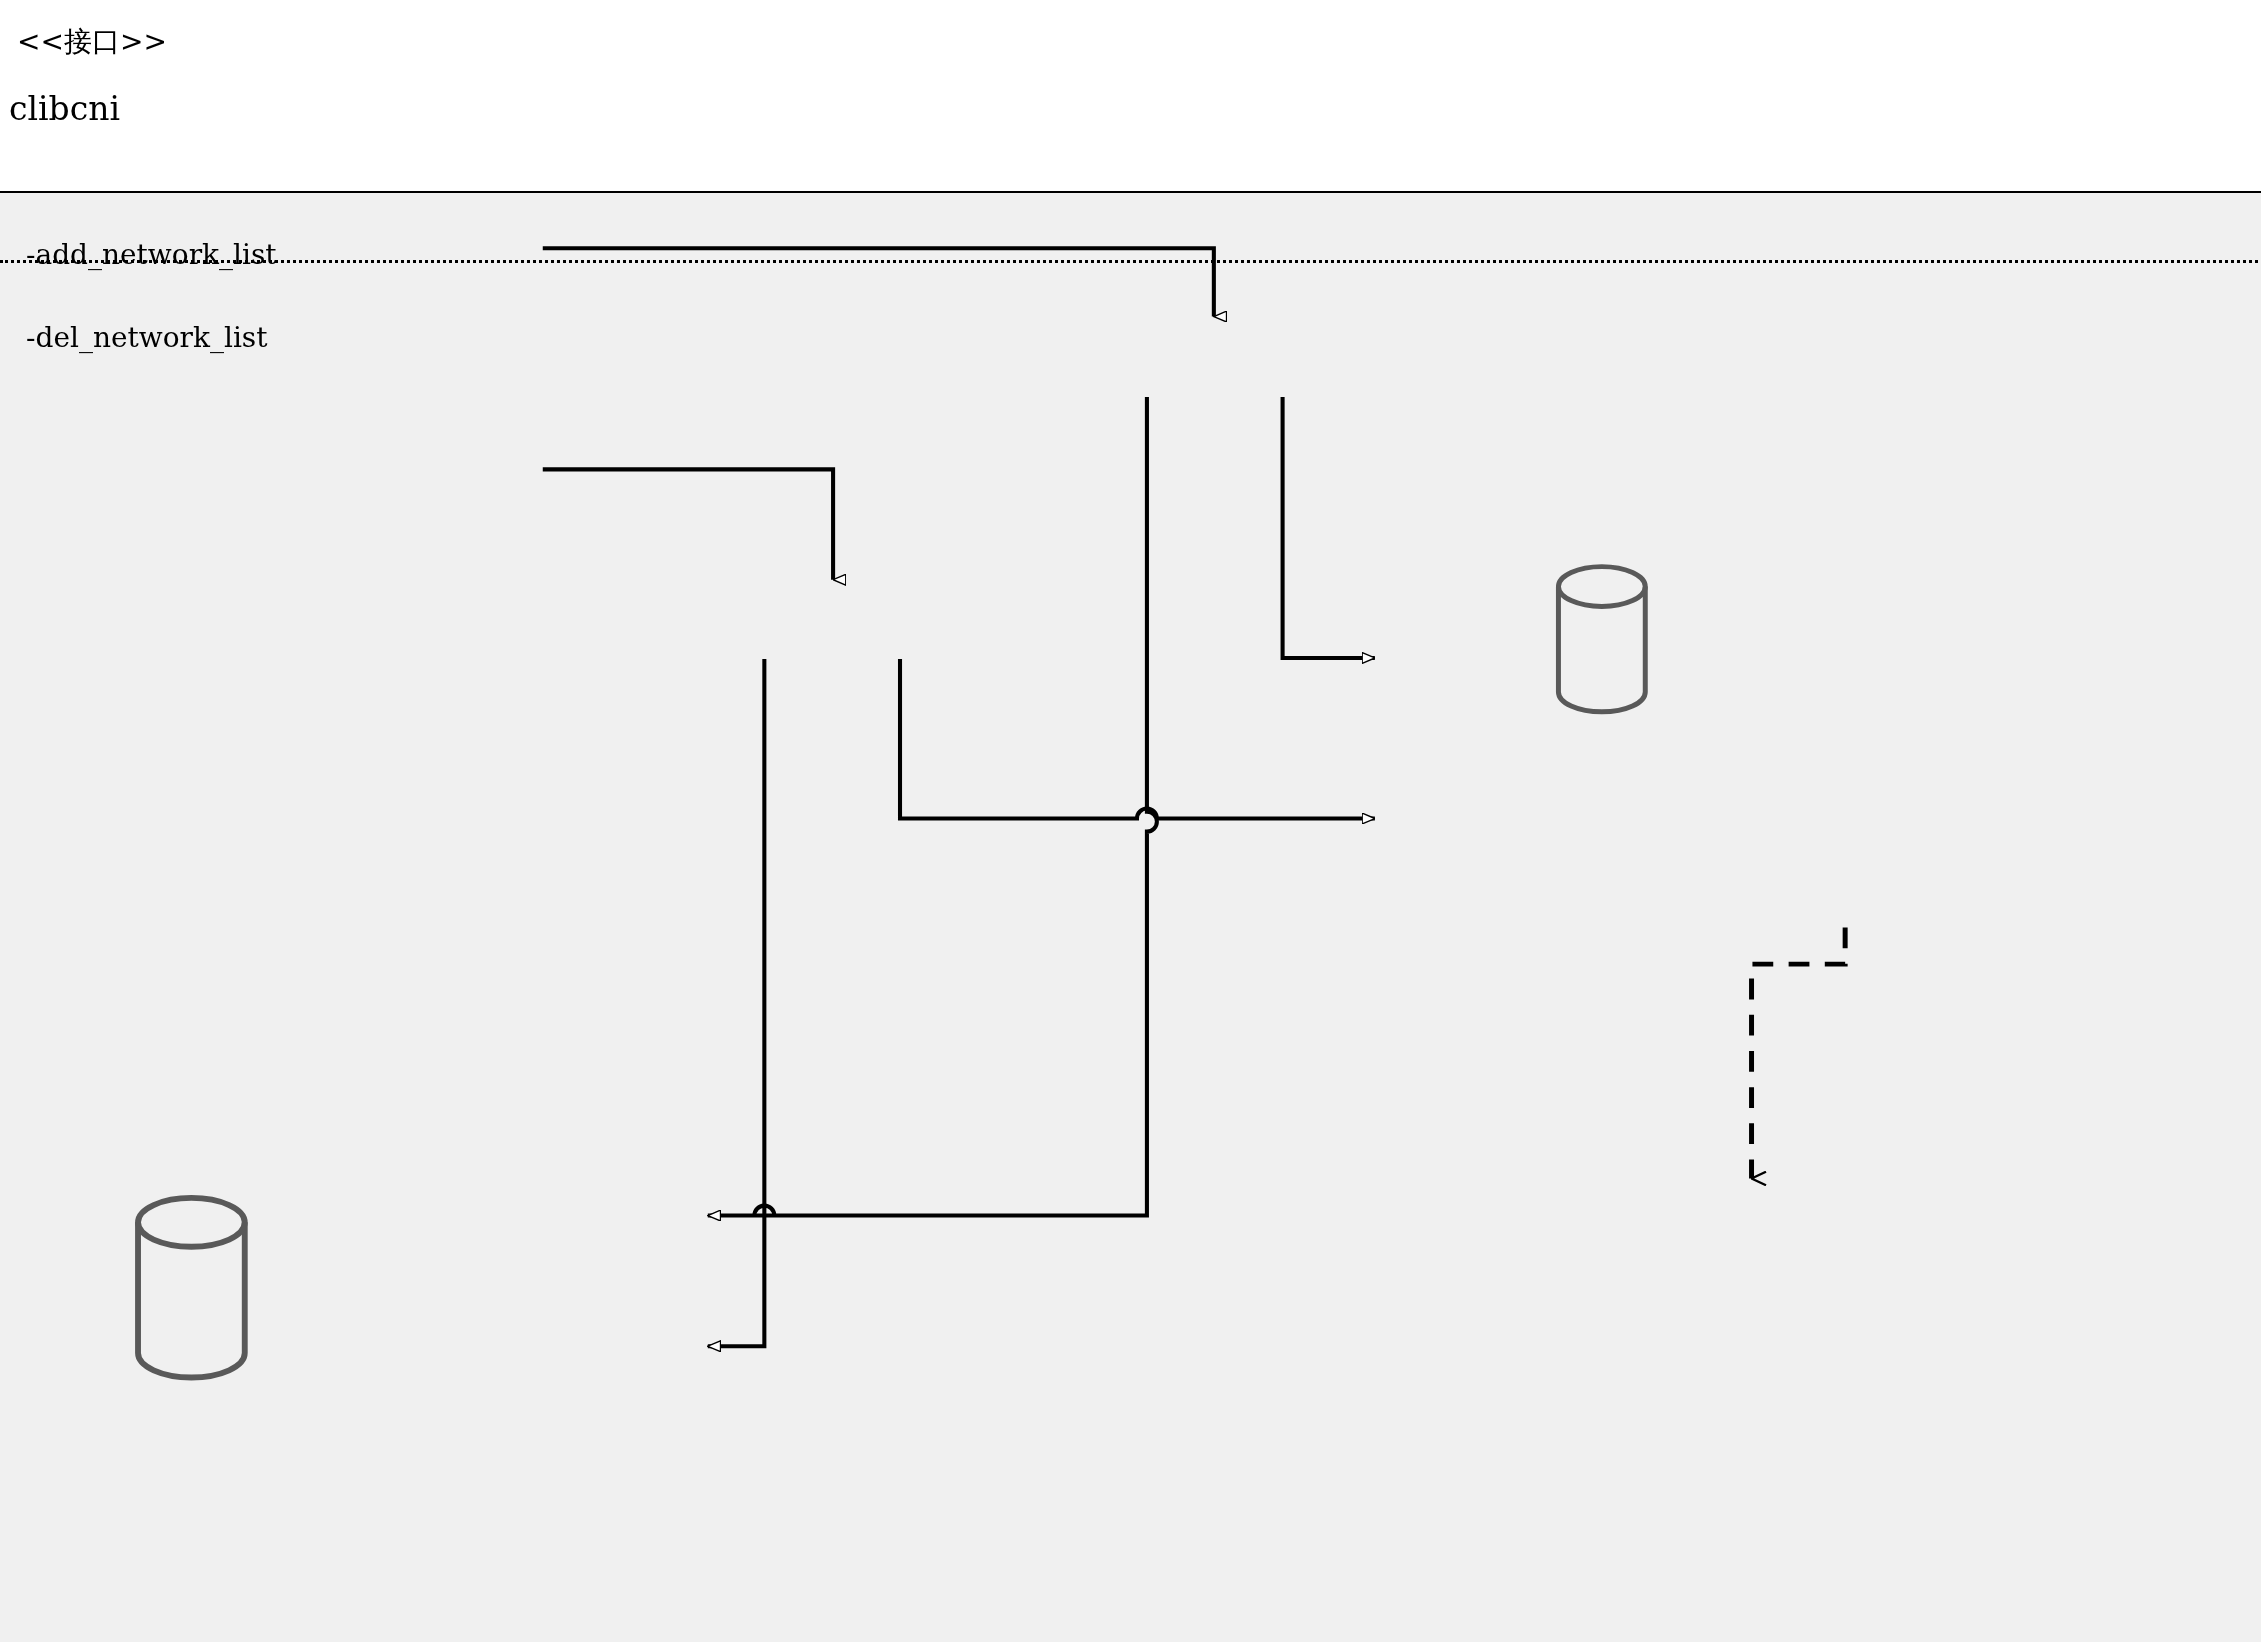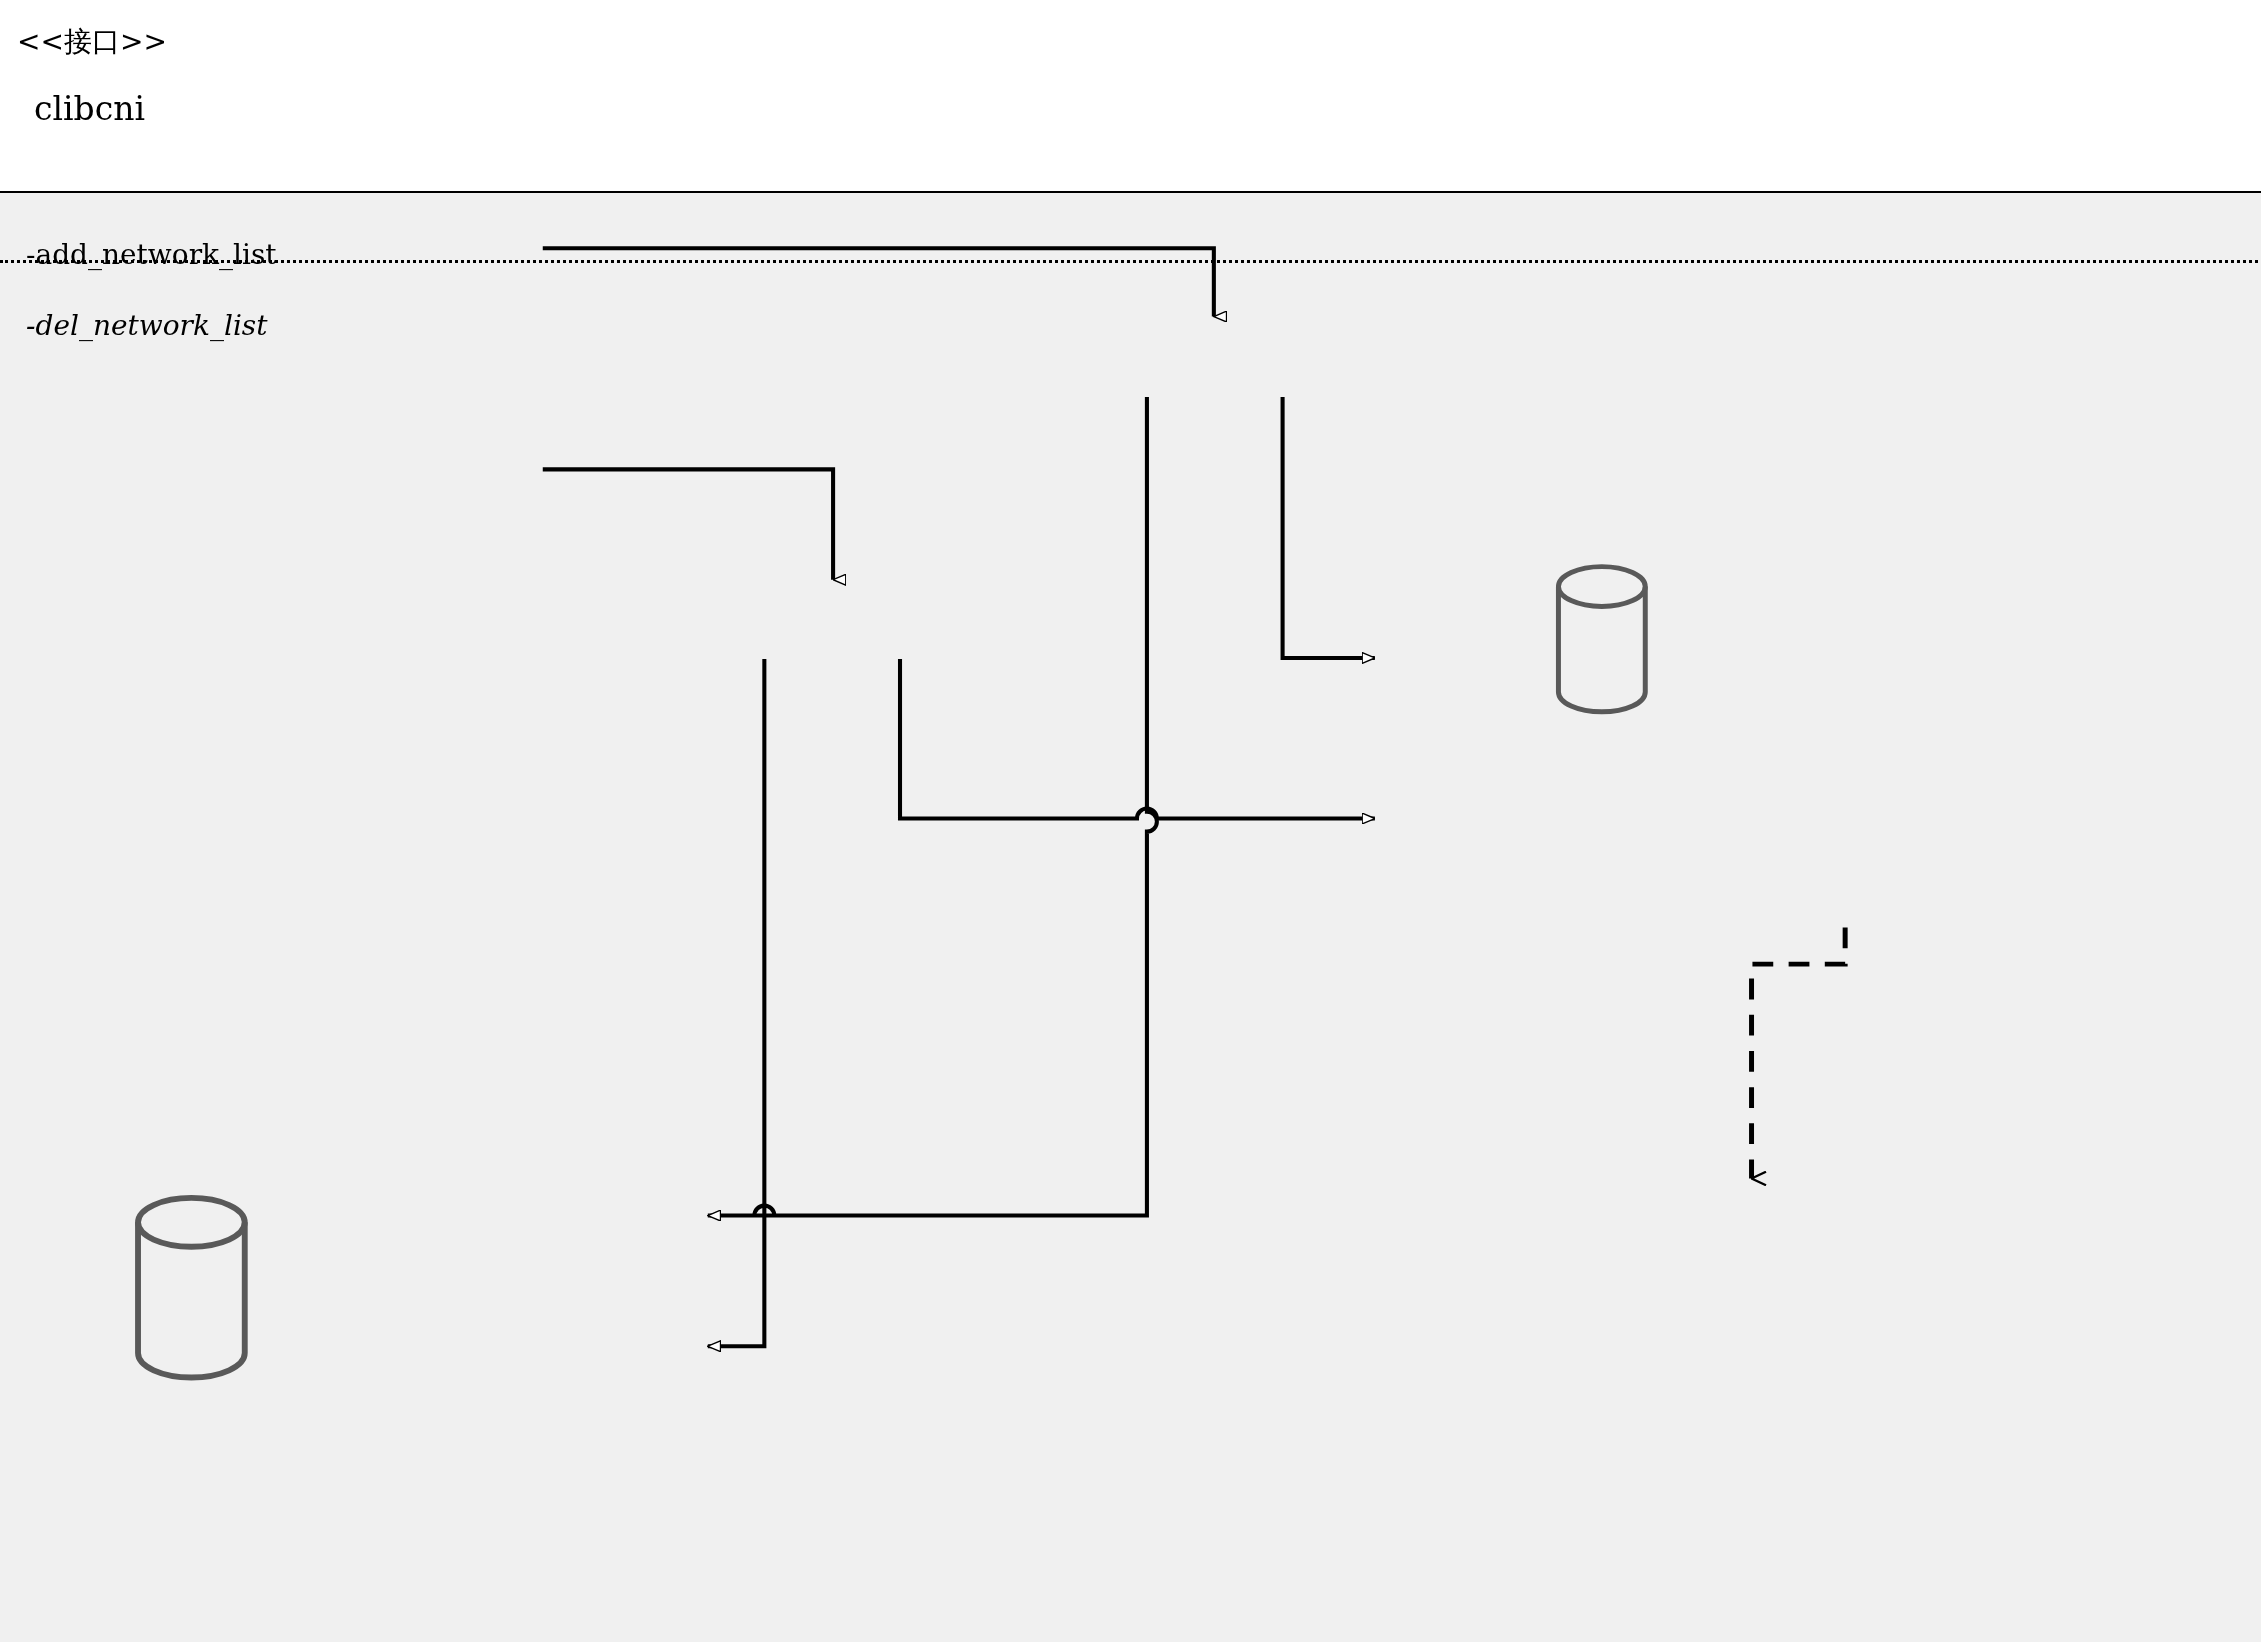--- a/index.html
+++ b/index.html
@@ -160,42 +160,42 @@
   #clibcni-stereotype {
     position: absolute;
     left: 17px; top: 22.6px;
     font-size: 28px;
     font-family: "DejaVu Sans", sans-serif;
     color: #000;
     white-space: pre;
   }
   #clibcni-name {
     position: absolute;
-    left: 34px; top: 89px;
+    left: 9px; top: 89px;
     font-size: 33px;
     color: #000;
     white-space: pre;
     text-align: right;
   }
   #clibcni-methods {
     position: absolute;
     left: 0; top: 193px;
     right: 0; bottom: 0;
     background: #f0f0f0;
   }
   .clib-method {
     position: absolute;
     left: 26px;
     font-size: 28px;
     color: #000;
     white-space: pre;
     margin-top: 28px;
   }
   #clib-m0 { top: 17px; }
-  #clib-m1 { top: 88px; font-style: italic; }
+  #clib-m1 { top: 100px; }
   #clib-divider {
     position: absolute;
     left: 0; right: 0;
     top: 67px;
     border-top: 3.2px dotted #000000;
   }
 
   
   #jsonfiles-label {
     left: 271px; top: 1291px;

